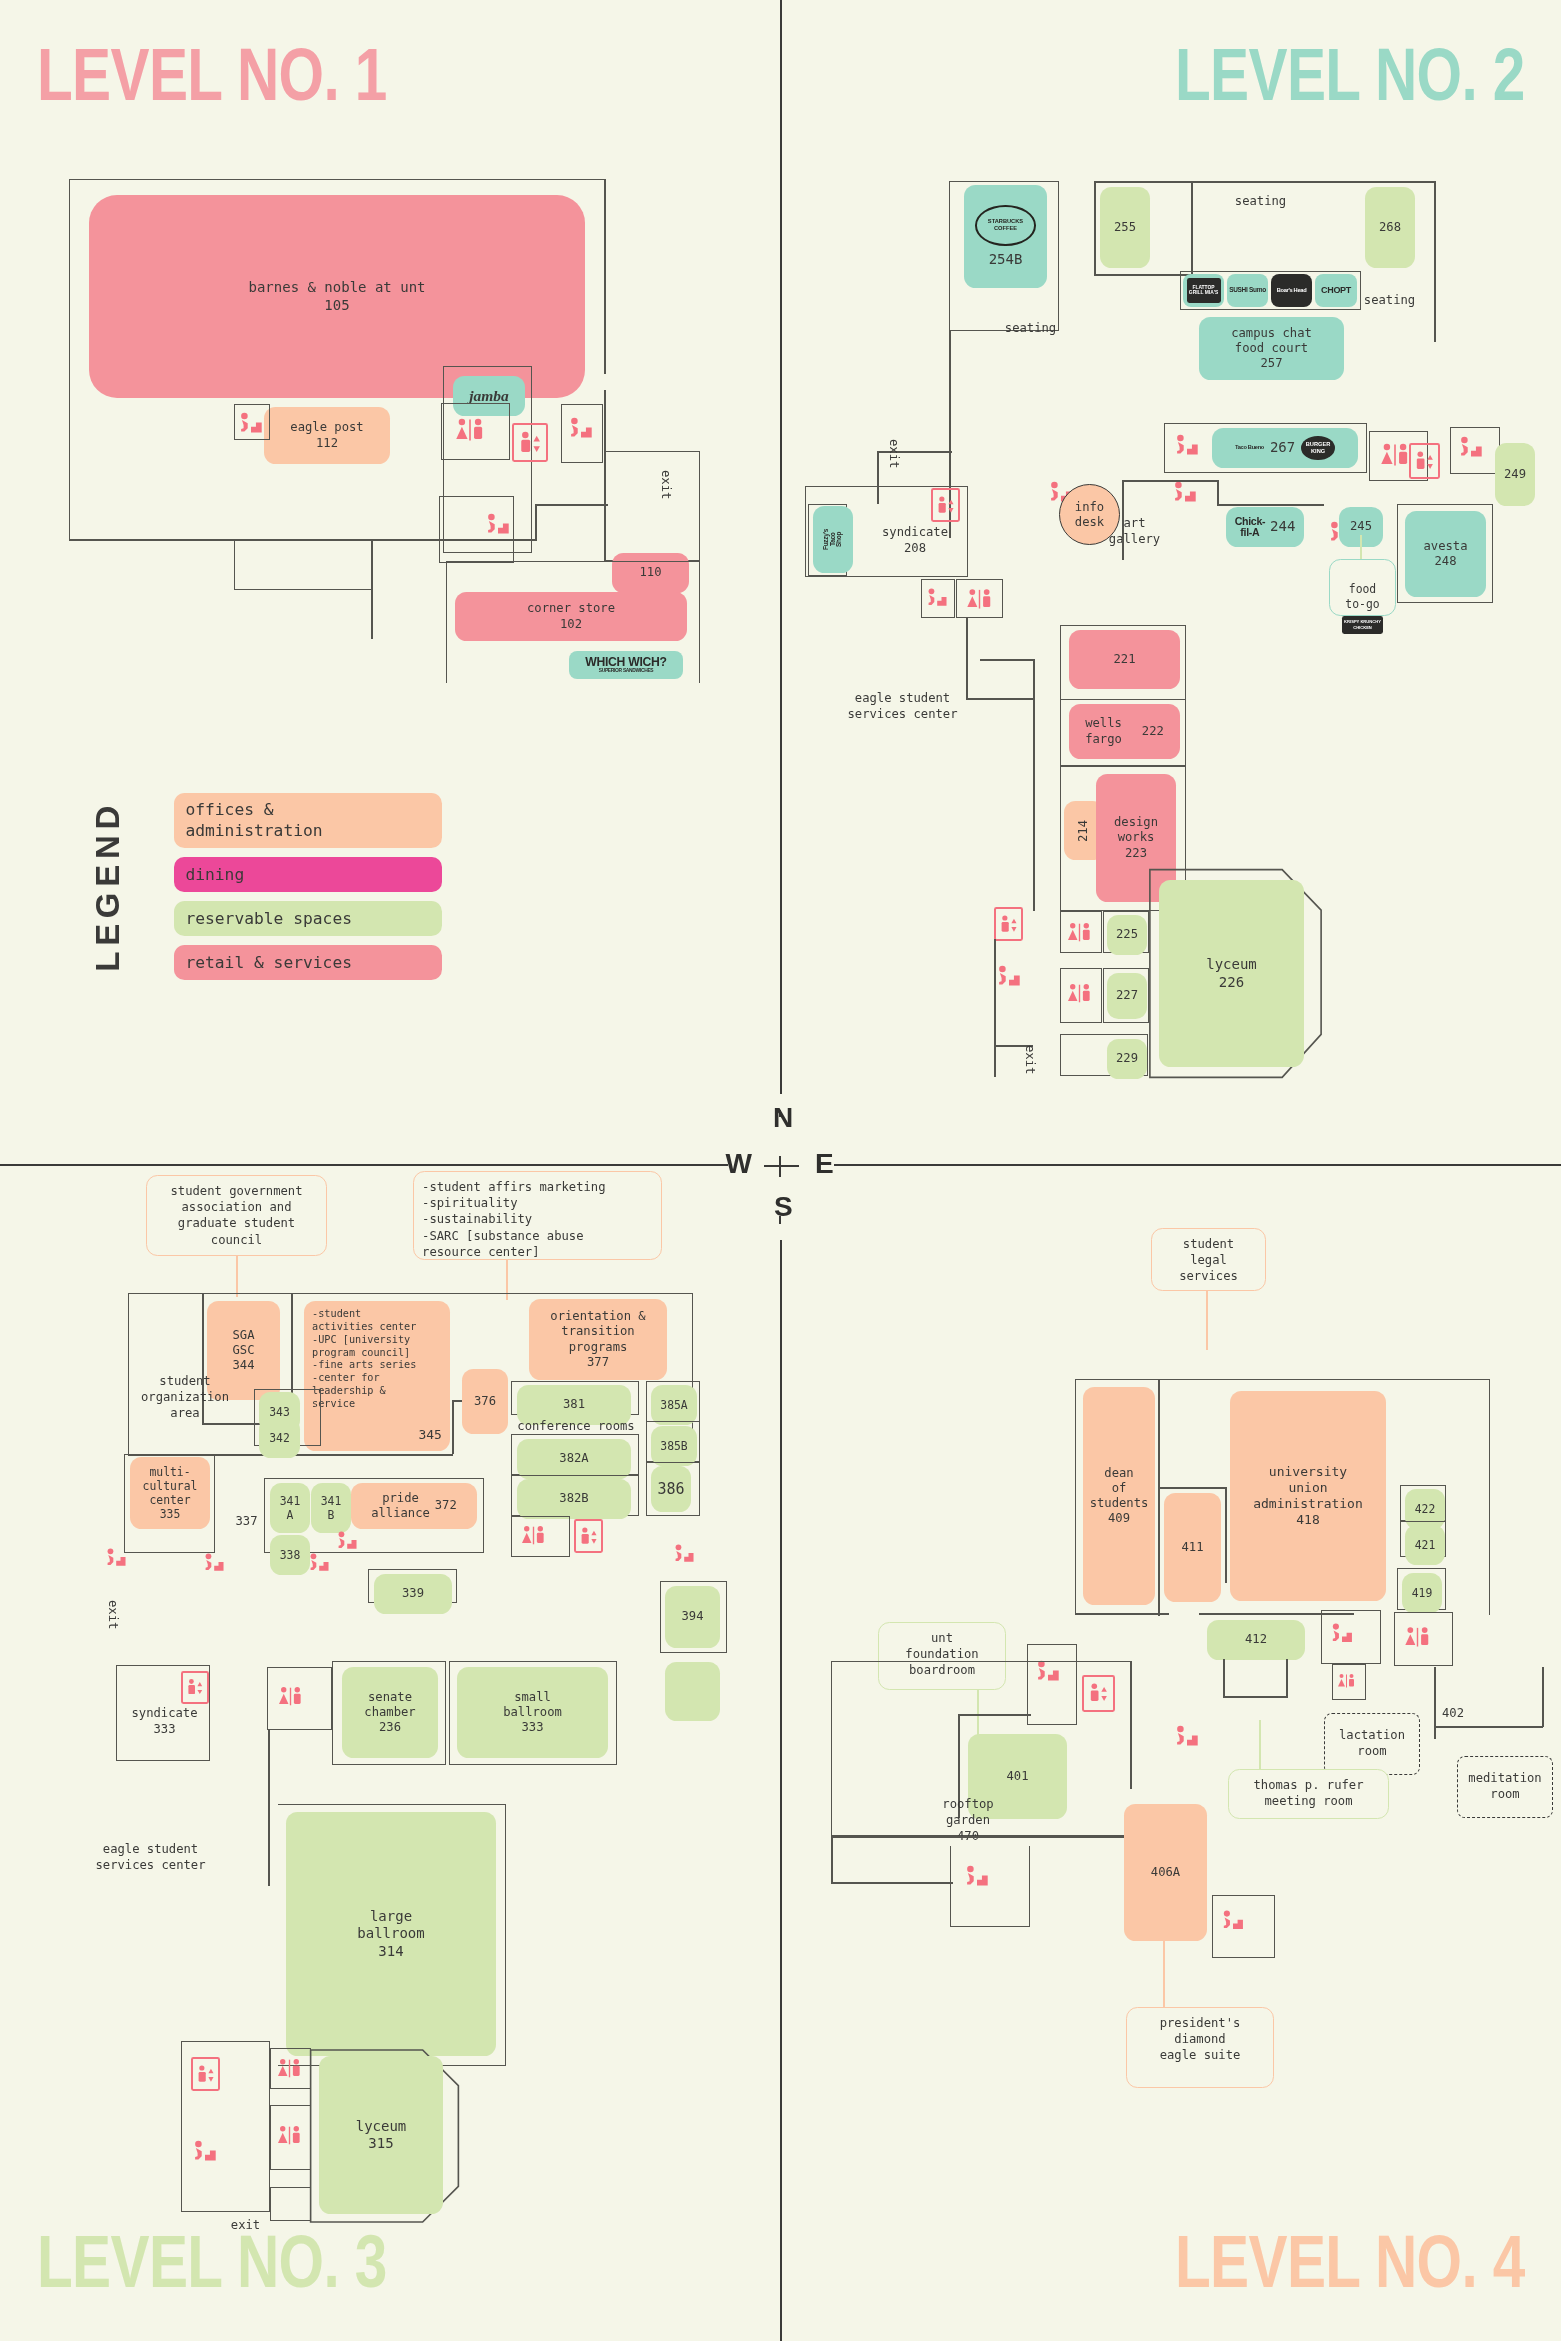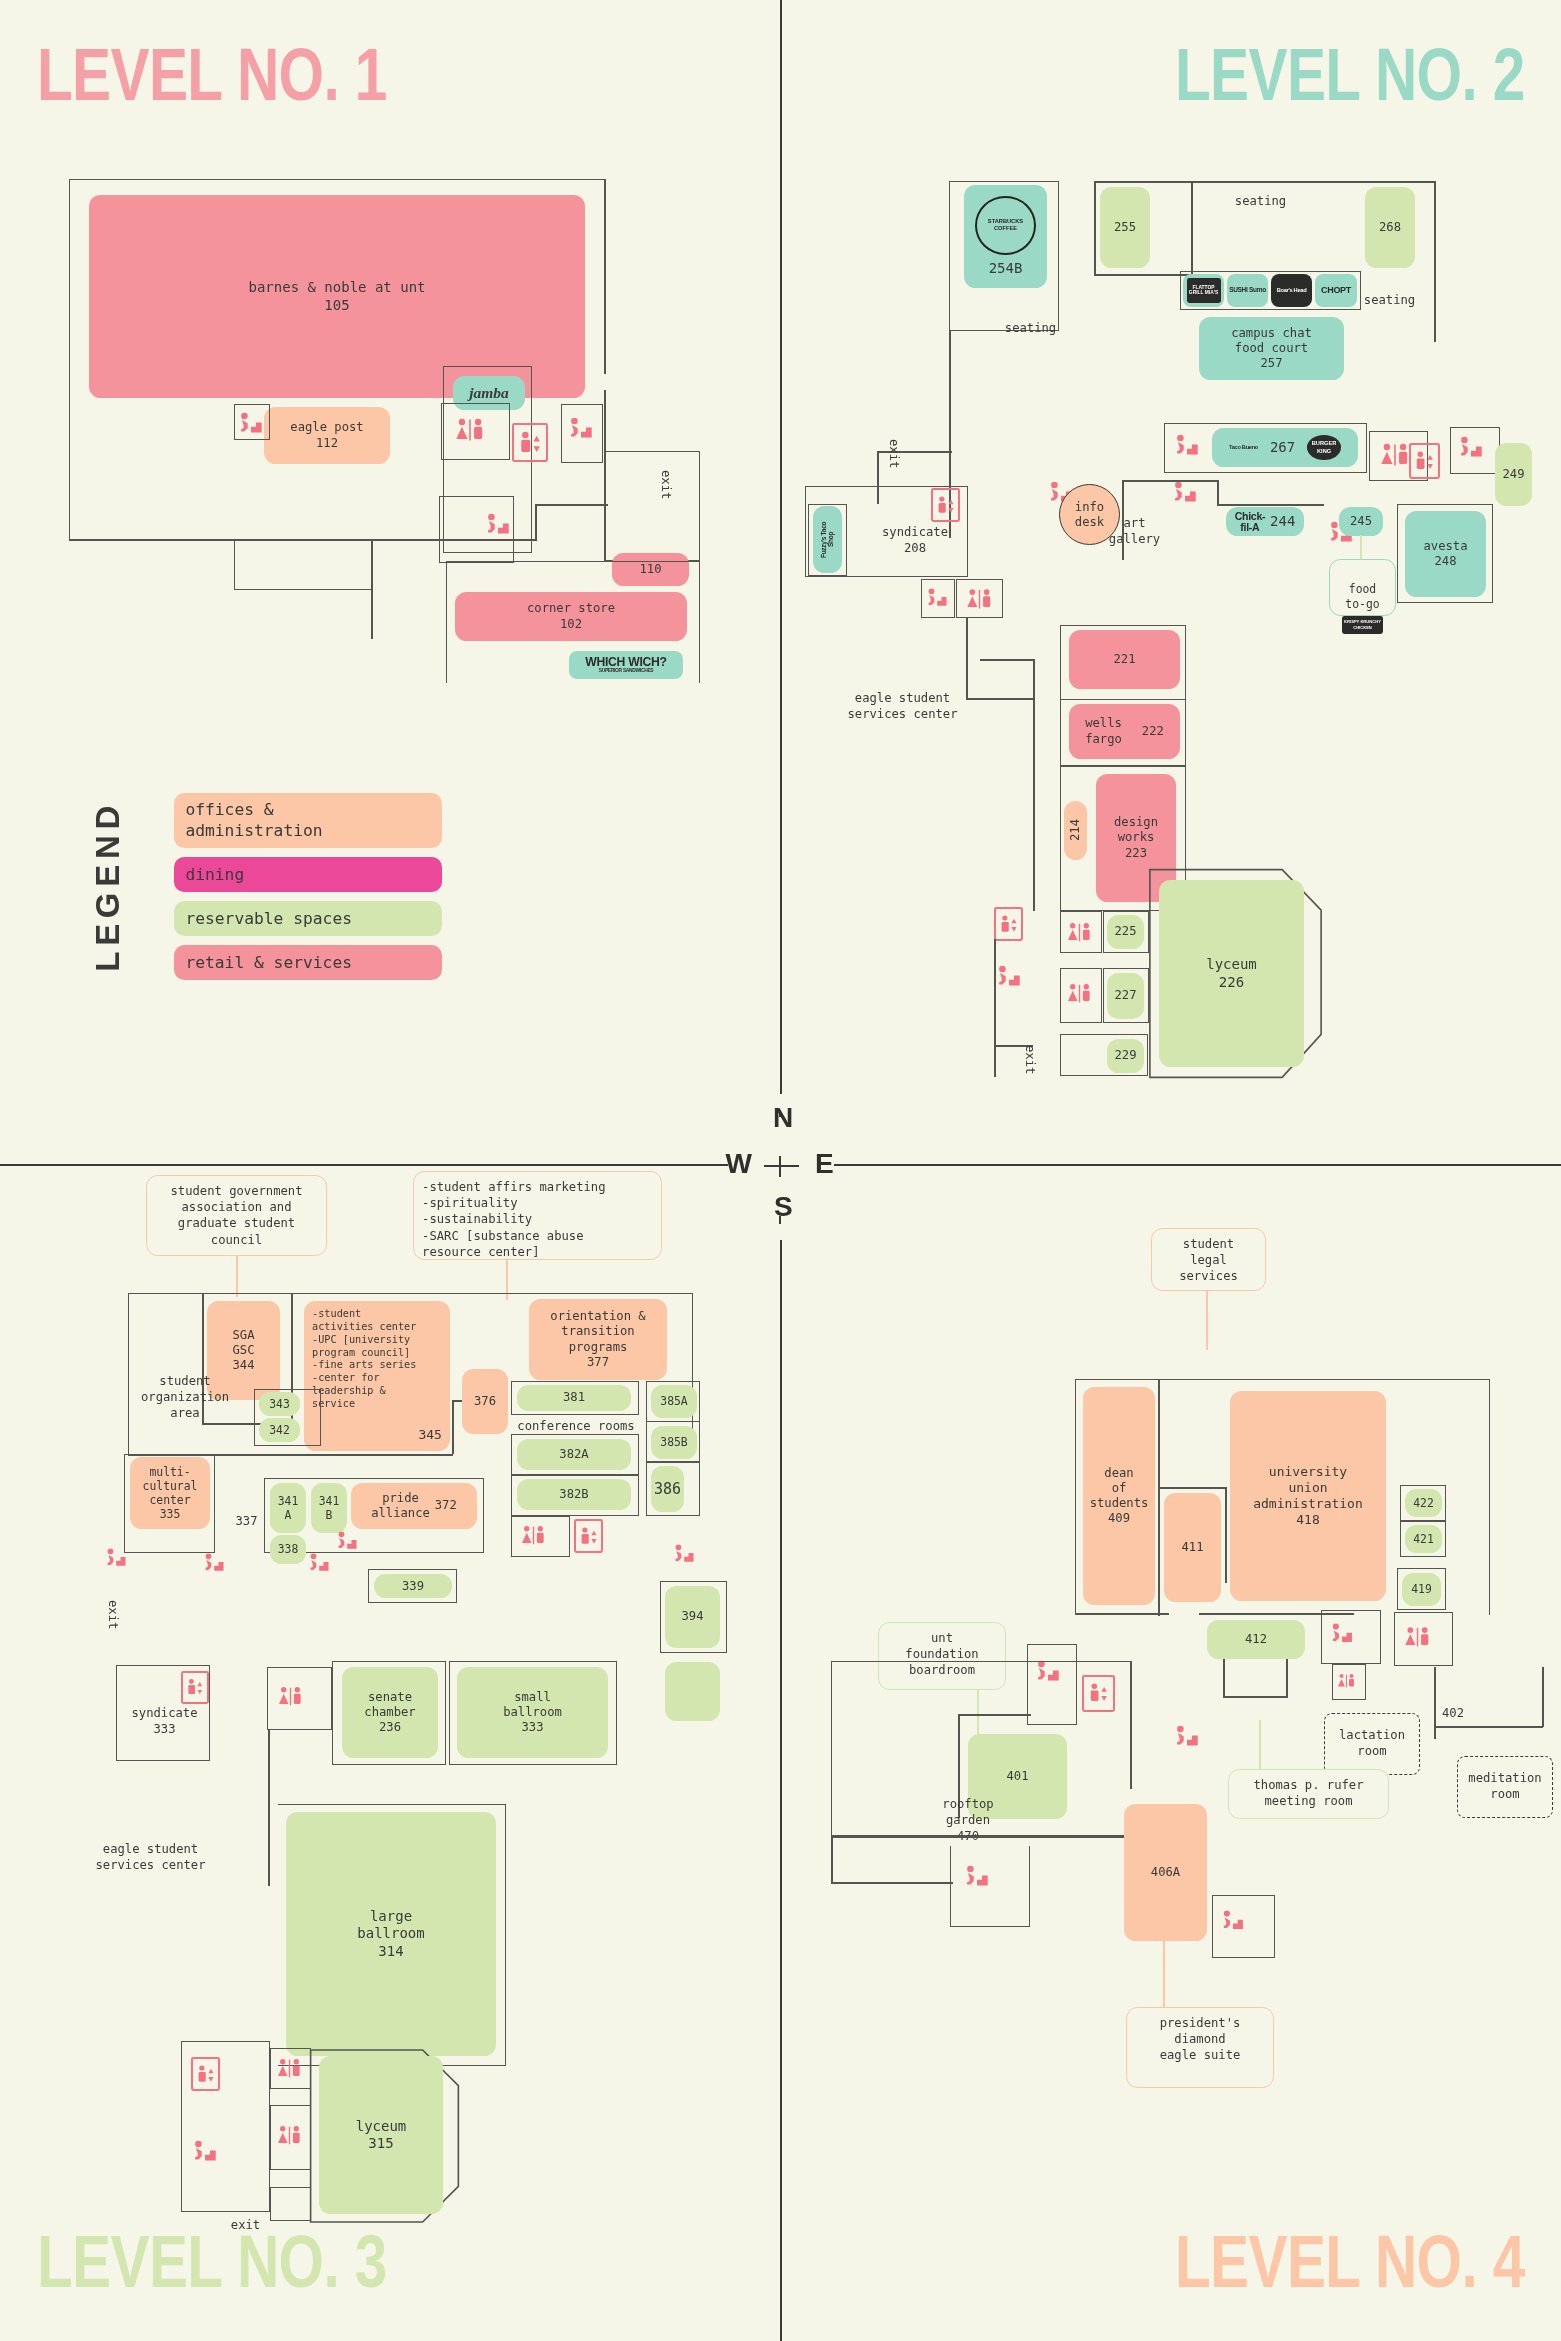--- a/index.html
+++ b/index.html
@@ -18,21 +18,21 @@
   .divider-v{position:absolute;left:780px;top:0;width:1.6px;height:2342px;background:#3a3a38;}
   .divider-h{position:absolute;left:0;top:1164px;width:1561px;height:1.6px;background:#3a3a38;}
   .compass{position:absolute;left:724px;top:1102px;width:114px;height:130px;}
   .compass span{position:absolute;font-family:"Liberation Sans", sans-serif;
      font-weight:700;font-size:28px;color:#2f2f2d;}
   .cN{left:49px;top:0px;} .cS{left:50px;top:89px;}
   .cW{left:1.6px;top:46px;} .cE{left:91px;top:46px;}
   
   .room{position:absolute;border-radius:11.4px;display:flex;align-items:center;
         justify-content:center;text-align:center;line-height:1.25;
-        font-size:12.2px;white-space:pre-line;padding:11px;box-sizing:border-box;}
+        font-size:12.2px;white-space:pre-line;padding:20px;box-sizing:border-box;}
   .c-office{background:#fbc7a6;}
   .c-dining{background:#9ad9c6;}
   .c-reserve{background:#d3e6b0;}
   .c-retail{background:#f4939b;}
   .wall{position:absolute;border:1.6px solid #55554f;box-sizing:border-box;
         background:transparent;}
   .wall.nb{border:none;}
   .lbl{position:absolute;font-size:12.2px;line-height:1.3;text-align:center;
        white-space:pre-line;color:#3a3a38;}
   .lbl.vert{writing-mode:vertical-rl;text-orientation:mixed;}
@@ -100,21 +100,21 @@
 </div>
 
 <div class="quad">
   <div class="wall" style="left:69px;top:179px;width:537px;height:362px;border-right:none;border-bottom:none;"></div>
   <div class="wall nb" style="left:69px;top:539px;width:468px;height:1.6px;background:#55554f;"></div>
   <div class="wall nb" style="left:604px;top:179px;width:1.6px;height:195px;background:#55554f;"></div>
   <div class="wall nb" style="left:604px;top:390px;width:1.6px;height:171px;background:#55554f;"></div>
   <div class="wall nb" style="left:535px;top:504px;width:1.6px;height:37px;background:#55554f;"></div>
   <div class="wall nb" style="left:535px;top:504px;width:73px;height:1.6px;background:#55554f;"></div>
 
-  <div class="room c-retail" style="left:89px;top:195px;width:496px;height:203px;font-size:14px;">barnes &amp; noble at unt
+  <div class="room c-retail" style="left:89px;top:195px;width:496px;height:203px;font-size:14px;border-radius:28px;">barnes &amp; noble at unt
 105</div>
 
   <div class="wall" style="left:234px;top:541px;width:138px;height:49px;border-top:none;"></div>
   <div class="wall nb" style="left:371px;top:541px;width:1.6px;height:98px;background:#55554f;"></div>
   <div class="room c-office" style="left:264px;top:407px;width:126px;height:57px;">eagle post
 112</div>
   <div class="icon" style="left:237px;top:411px;">
     <svg width="28" height="28" viewBox="0 0 34 34">
         <circle cx="9" cy="6" r="4" fill="#f4717f"></circle>
         <path d="M6 11 l7 4 l0 6 l-4 4 l-4 0 l0-3 l3-1 l0-4 z" fill="#f4717f"></path>

